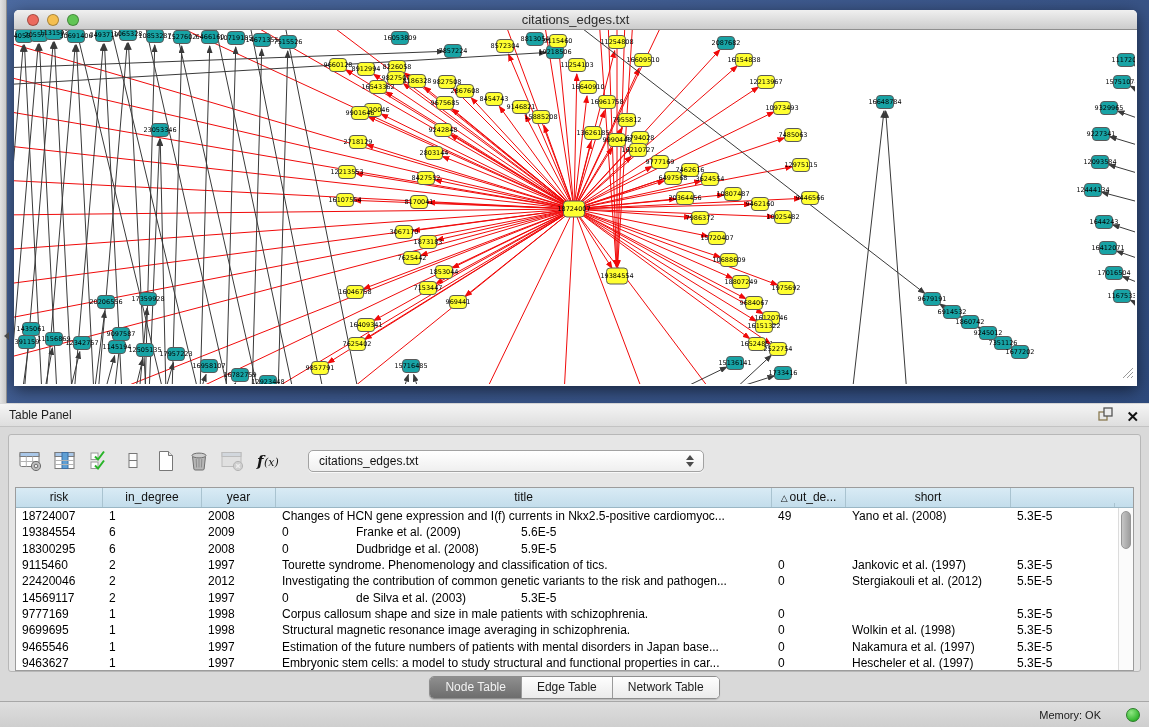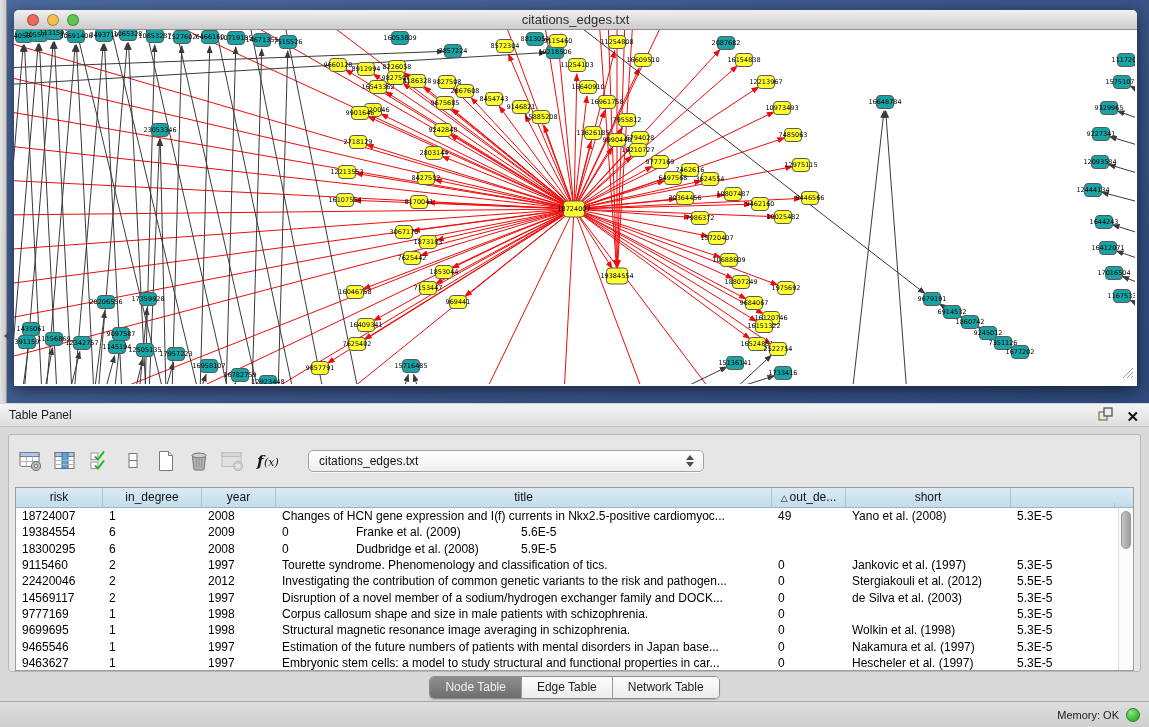--- a/index.html
+++ b/index.html
@@ -54,21 +54,21 @@
     background:linear-gradient(90deg,#c6c6c6,#9d9d9d); border:1px solid #969696; }
   .tabs { position:absolute; top:272px; left:0; width:100%; display:flex; justify-content:center; }
   .seg { display:flex; border:1px solid #8e8e8e; border-radius:5px; overflow:hidden;
     background:#fbfbfb; box-shadow:0 1px 1px rgba(0,0,0,.15); }
   .seg-item { padding:3px 15px 4px 15px; font-size:12px; color:#1d1d1d;
     border-right:1px solid #9a9a9a; background:linear-gradient(#fefefe,#ebebeb); }
   .seg-item:last-child { border-right:none; }
   .seg-item.sel { background:linear-gradient(#8f8f8f,#6d6d6d); color:#f2f2f2; }
   .statusbar { position:absolute; bottom:0; left:0; width:100%; height:27px;
     background:linear-gradient(#dedede,#cecece); border-top:1px solid #a7a7a7; }
-  .status-right { position:absolute; right:9px; top:0; height:100%; display:flex; align-items:center; gap:7px; }
+  .status-right { position:absolute; right:9px; top:0; height:100%; display:flex; align-items:center; gap:25px; }
   .mem-label { font-size:11px; color:#1a1a1a; }
   .mem-dot { width:14px; height:14px; border-radius:50%;
     background:radial-gradient(circle at 35% 30%, #8fe683, #2eb32a 75%); border:1px solid #2a7d28; }
 </style>
 </head>
 <body>
 
 <div class="desktop">
 
   <div class="net-region">
@@ -645,21 +645,20 @@
               <div class="td" style="width: 74px;">2012</div>
               <div class="td" style="width: 496px;">Investigating the contribution of common genetic variants to the risk and pathogen...</div>
               <div class="td" style="width: 74px;">0</div>
               <div class="td" style="width: 165px;">Stergiakouli et al. (2012)</div>
               <div class="td" style="width: 104px;">5.5E-5</div>
             </div>
             <div class="trow">
               <div class="td" style="width: 87px;">14569117</div>
               <div class="td" style="width: 99px;">2</div>
               <div class="td" style="width: 74px;">1997</div>
-              <div class="td" style="width: 496px;">Disruption of a novel member of a sodium/hydrogen exchanger family and DOCK...</div>
               <div class="td" style="width: 74px;">0</div>
               <div class="td" style="width: 165px;">de Silva et al. (2003)</div>
               <div class="td" style="width: 104px;">5.3E-5</div>
             </div>
             <div class="trow">
               <div class="td" style="width: 87px;">9777169</div>
               <div class="td" style="width: 99px;">1</div>
               <div class="td" style="width: 74px;">1998</div>
               <div class="td" style="width: 496px;">Corpus callosum shape and size in male patients with schizophrenia.</div>
               <div class="td" style="width: 74px;">0</div>

